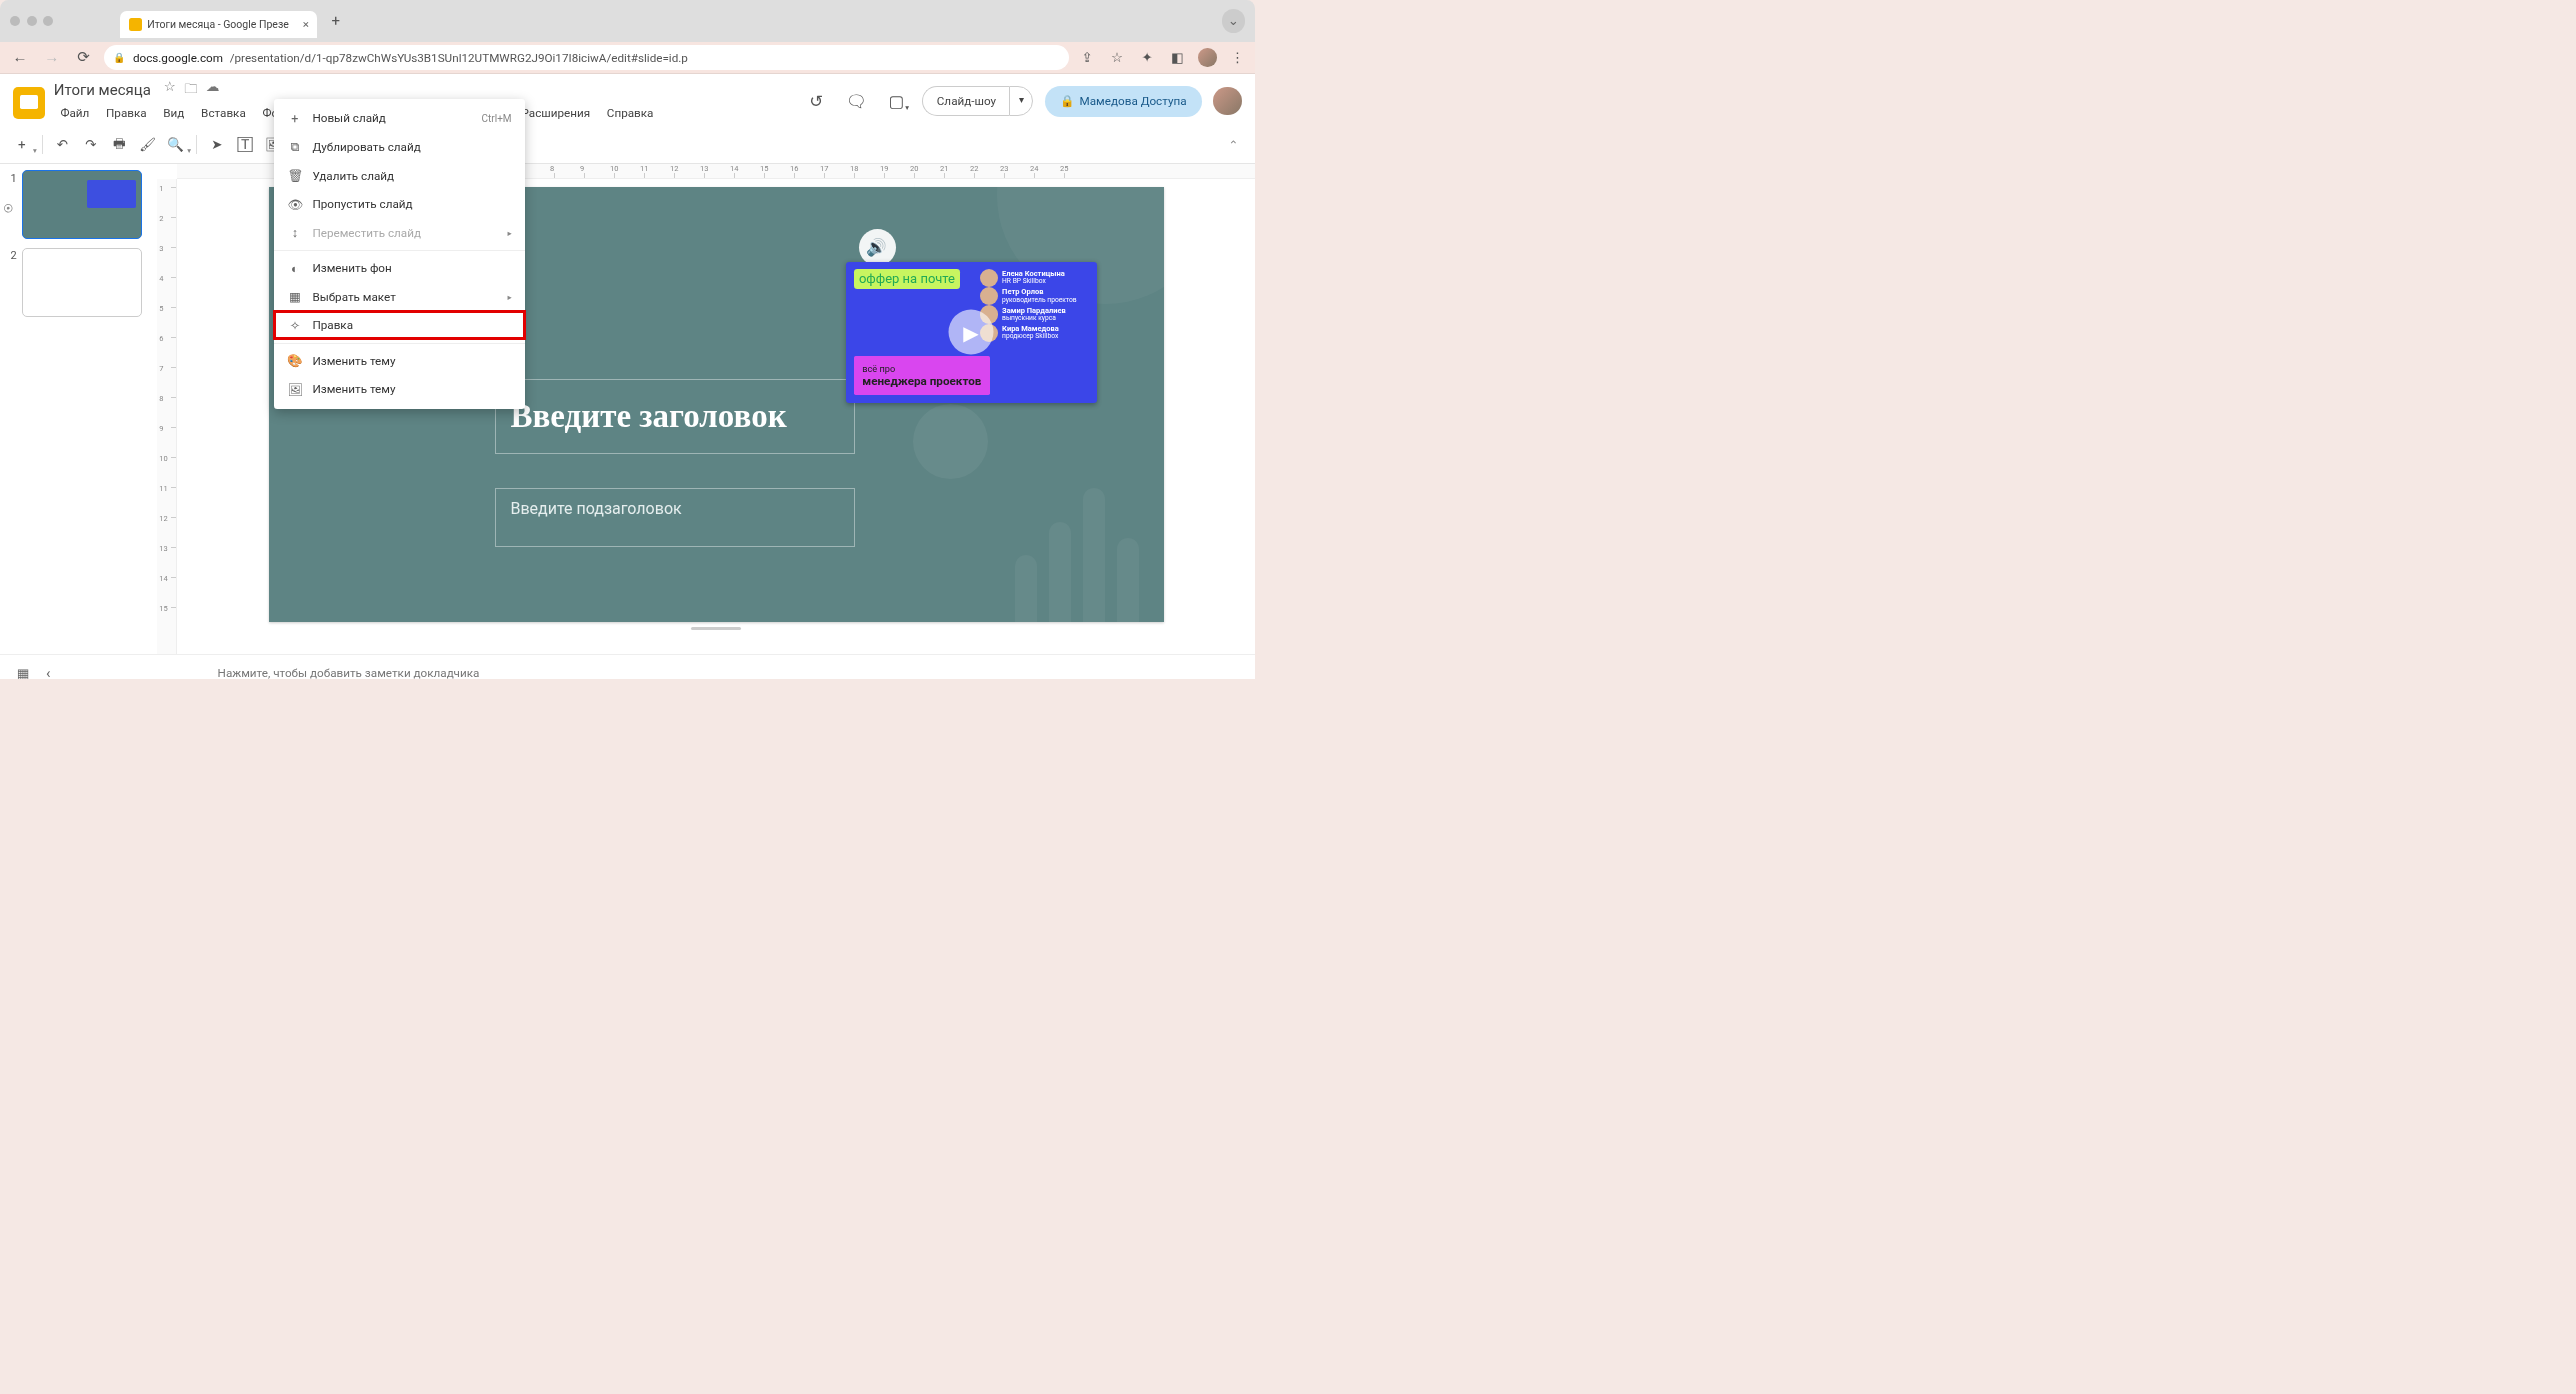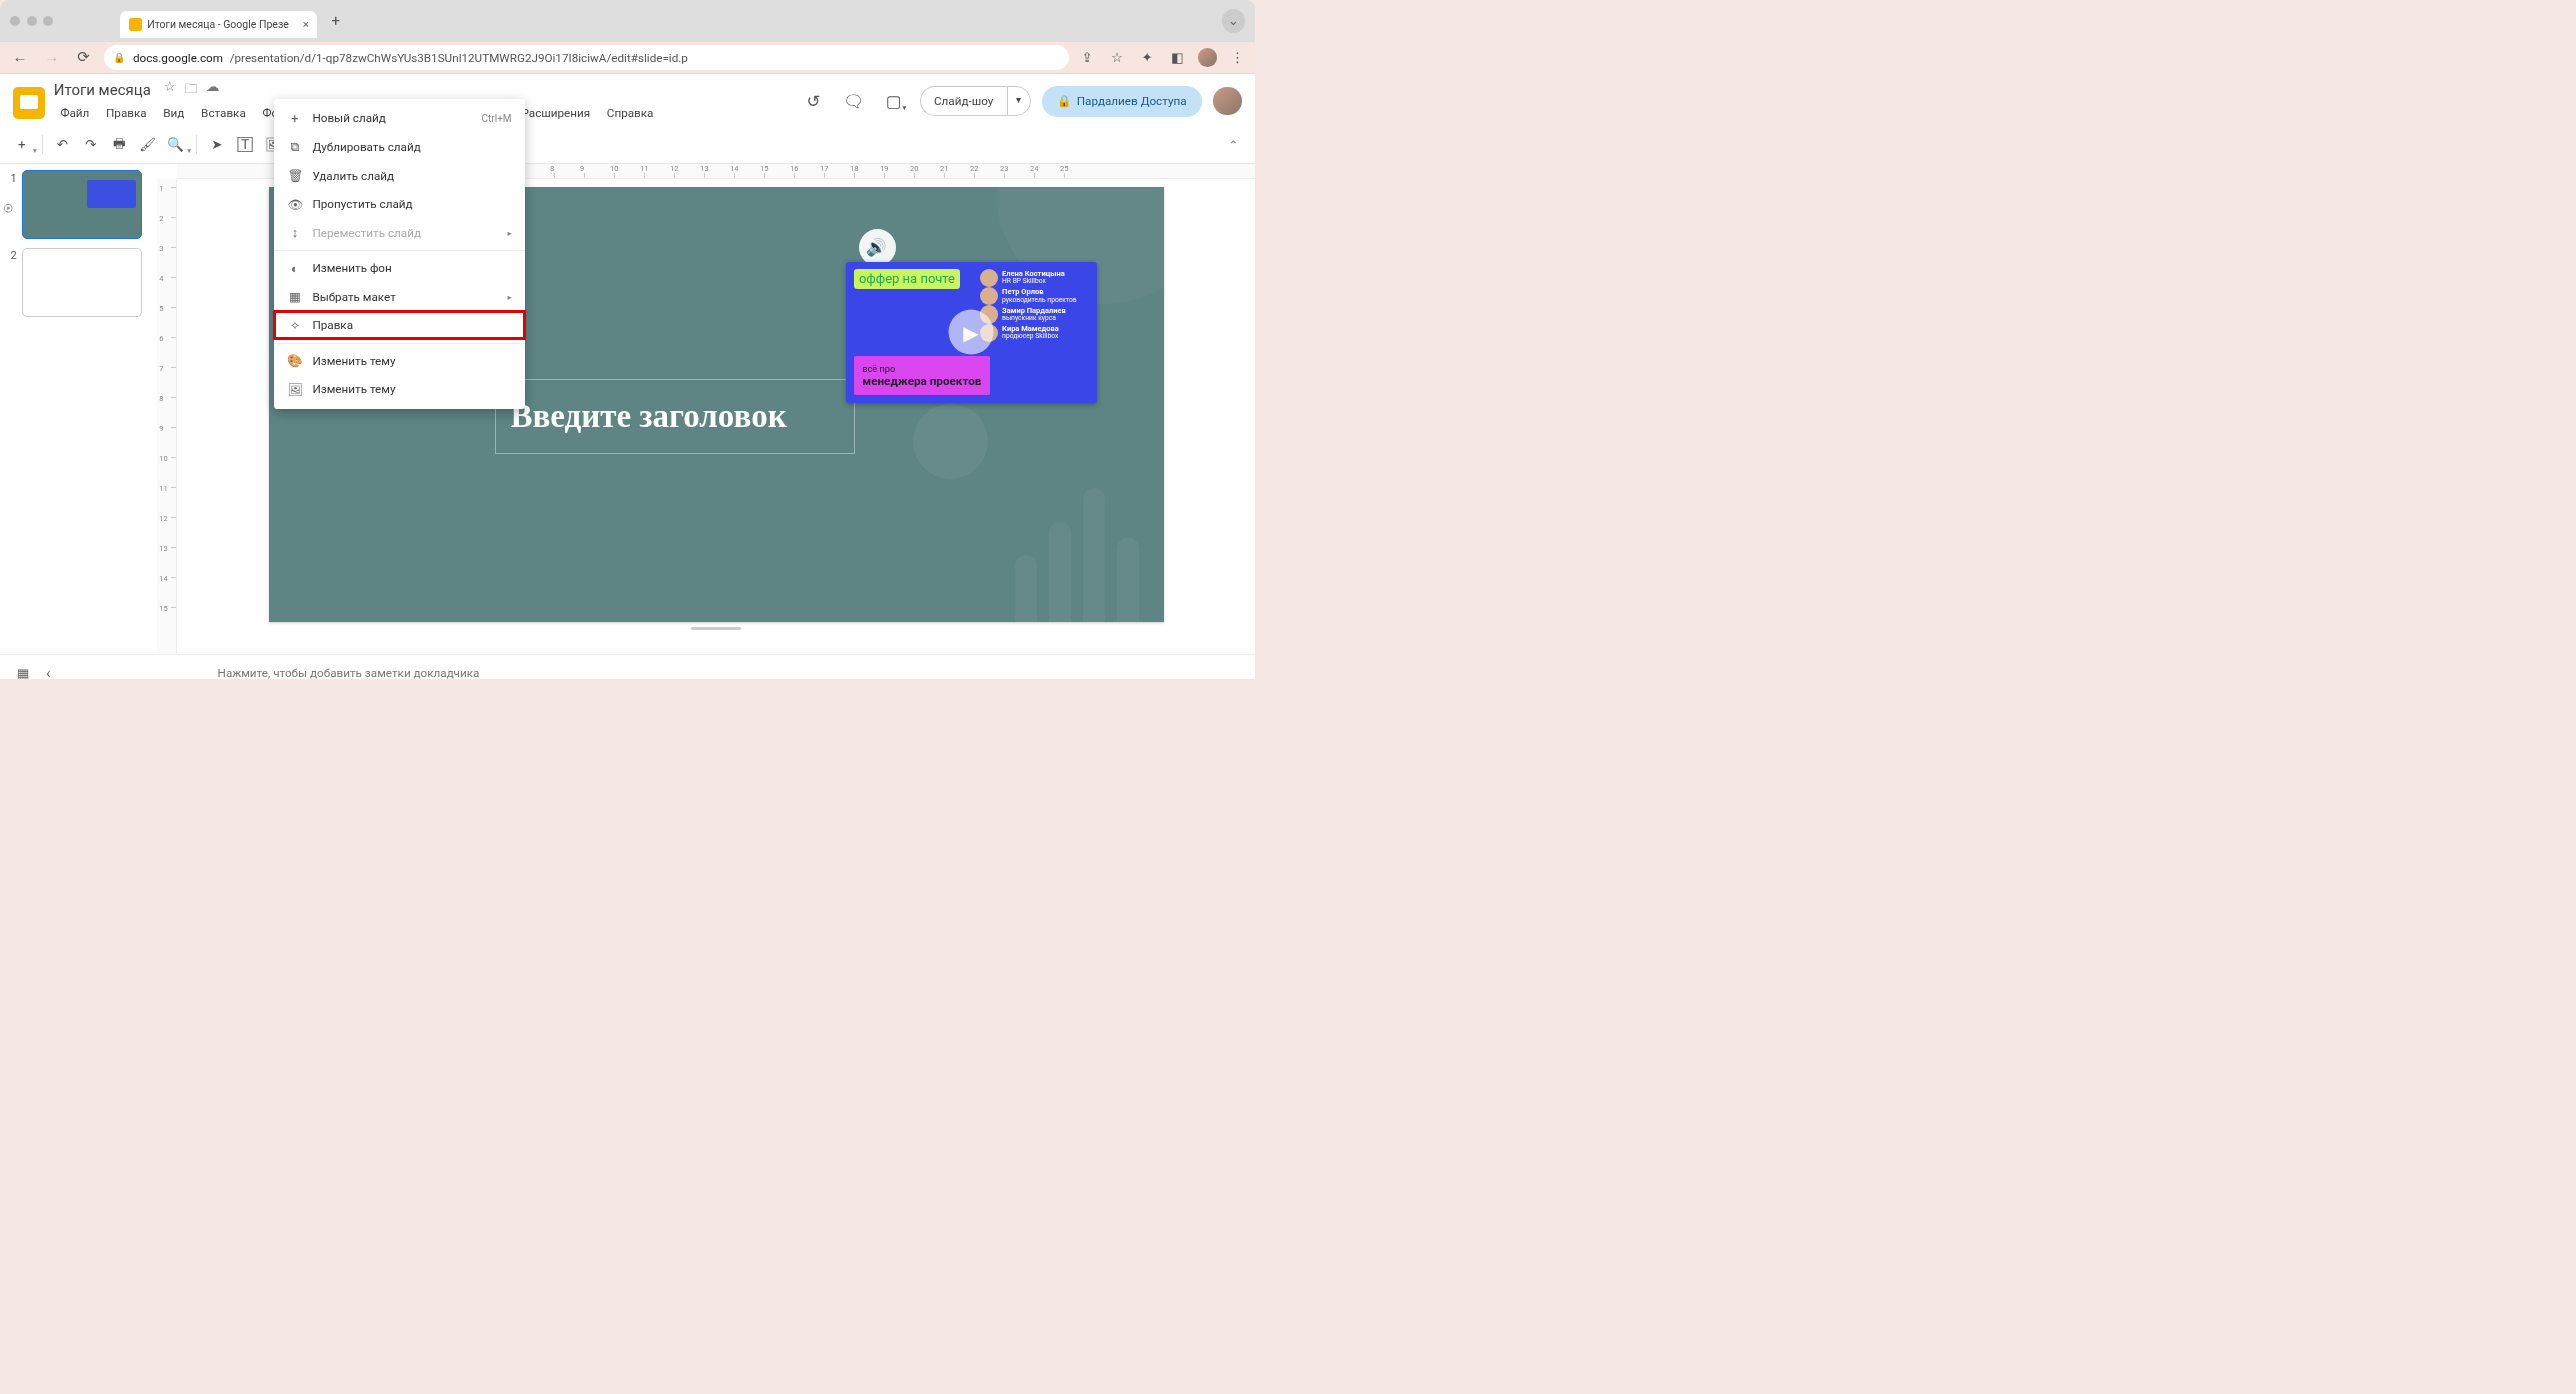--- a/index.html
+++ b/index.html
@@ -172,21 +172,21 @@
     <div class="header-right">
       <div class="hdr-icon">↺</div>
       <div class="hdr-icon">🗨</div>
       <div class="hdr-icon" style="position:relative">▢<span style="font-size:7.5px;position:absolute;right:1.7px;bottom:3.3px">▾</span></div>
       <div style="display:flex">
         <div class="slideshow-btn">Слайд-шоу</div>
         <div class="slideshow-drop">▾</div>
       </div>
       <div class="access-btn">
         <span>🔒</span>
-        <span>Пардалиев Доступа</span>
+        <span>Мамедова Доступа</span>
       </div>
       <div class="avatar-big"></div>
     </div>
   </div>
 
   <div class="toolbar">
     <div class="tbtn dd">+</div>
     <div class="tb-sep"></div>
     <div class="tbtn">↶</div>
     <div class="tbtn">↷</div>
@@ -319,20 +319,21 @@
             <div class="bg-circle c1"></div>
             <div class="bg-circle c2"></div>
             <div class="bg-bars">
               <span style="height:67px"></span>
                 <span style="height:100px"></span>
                 <span style="height:134px"></span>
                 <span style="height:84px"></span>
             </div>
             <div class="sound-badge">🔊</div>
             <div class="title-box">Введите заголовок</div>
+            <div class="subtitle-box">Введите подзаголовок</div>
             <div class="video-card">
               <div class="badge">оффер на почте</div>
               <div class="whitebox">
                 <span>всё про</span>
                 <b>менеджера проектов</b>
               </div>
               <div class="people" id="people">
                   <div class="p">
                     <div class="av"></div>
                     <div class="txt"><b>Елена Костицына</b><span>HR BP Skillbox</span></div>

